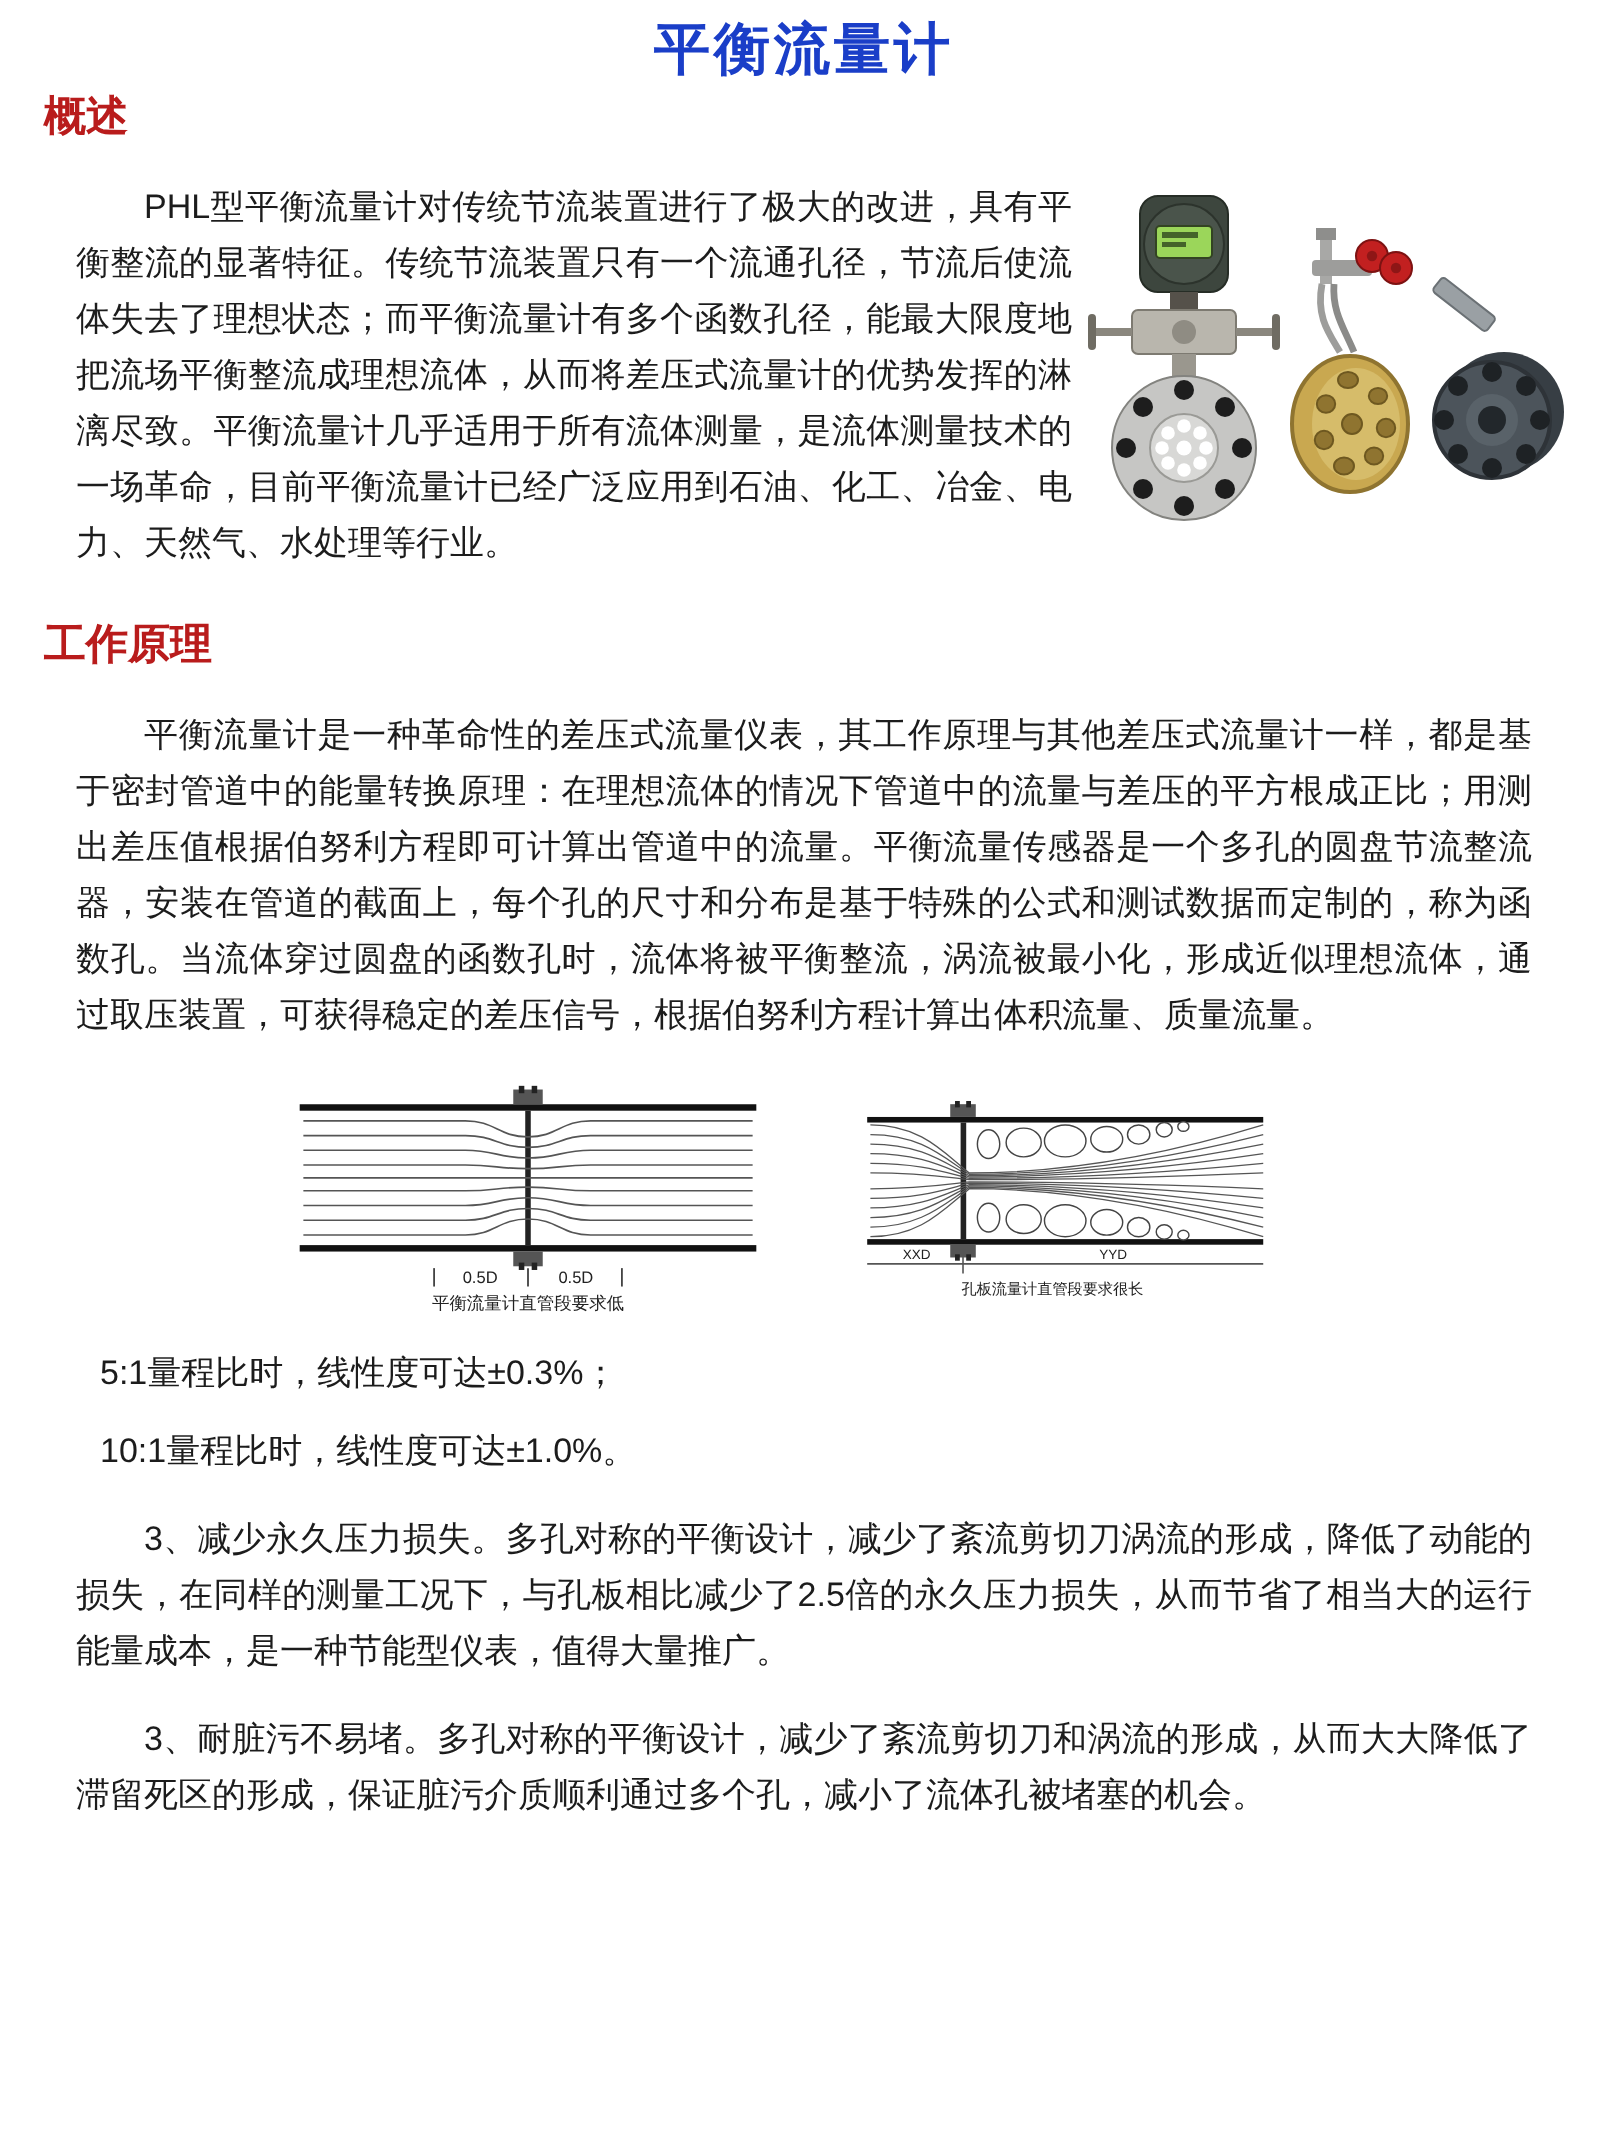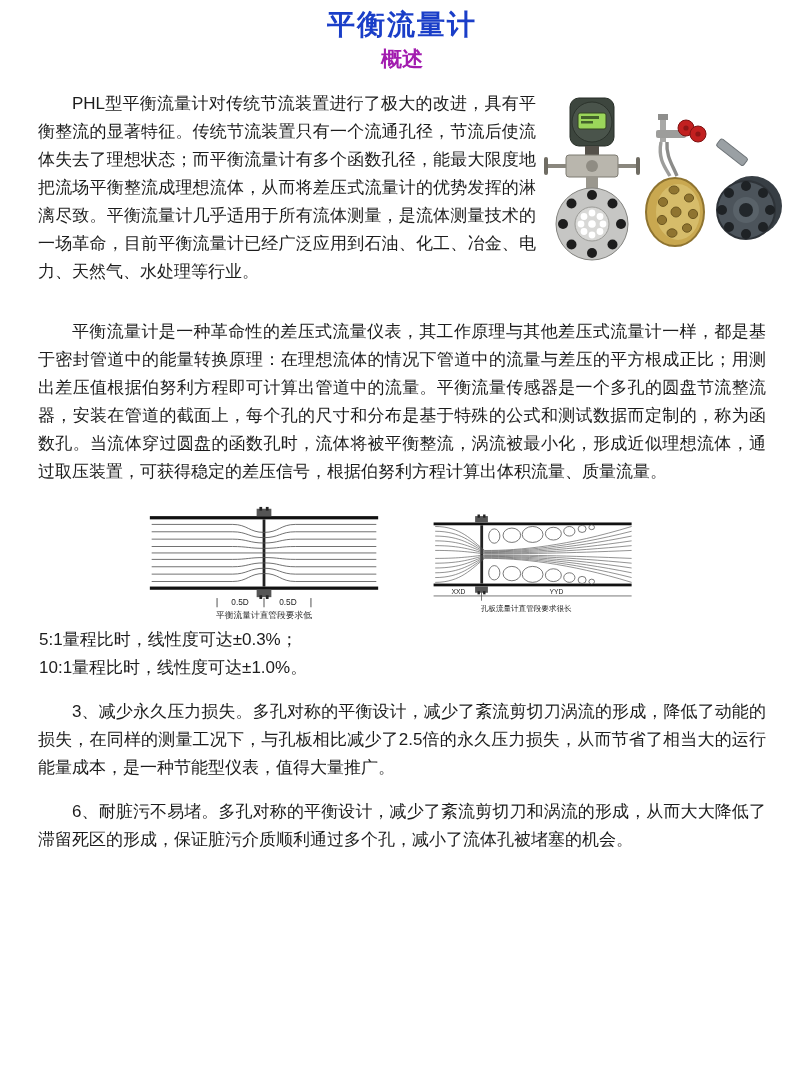--- a/index.html
+++ b/index.html
@@ -1,33 +1,33 @@
 <!DOCTYPE html>
 <html><head>
 <meta charset="utf-8">
 <style>
   html,body{margin:0;padding:0;background:#fff;}
   body{width:800px;height:1066px;overflow:hidden;
        font-family:"Liberation Sans","DejaVu Sans",sans-serif;color:#1c1c1c;}
   .page{width:800px;height:1066px;padding:4px 18px 16px 22px;box-sizing:border-box;background:#fff;}
   h1.title{margin:2px 0 0 0;text-align:center;font-size:28px;font-weight:bold;color:#1a3ec8;letter-spacing:2px;}
-  h2.sec{margin:0 0 2px 0;font-size:21px;font-weight:bold;color:#a21caf;line-height:30px;text-align:center;}
+  h2.sec{margin:0 0 2px 0;font-size:21px;font-weight:bold;color:#b91c1c;line-height:30px;}
   h2.sec.mt{margin-top:6px;}
   p.body{margin:16px;font-size:17px;line-height:28px;text-align:justify;text-indent:2em;}
   .overview-body{overflow:visible;}
   .photos{float:right;width:238px;height:172px;margin:2px 0 0 8px;position:relative;}
   .photos svg{position:absolute;display:block;}
   .ph1{left:0;top:2px;}
   .ph2{left:100px;top:22px;}
   .ph3{left:166px;top:38px;}
   .clear{clear:both;}
   .diagrams{display:flex;align-items:flex-start;margin:12px 0 0 0;padding-left:126px;gap:52px;}
   .diagrams svg{display:block;}
   .feat p.body{margin-bottom:4px;}
-  p.ratio{margin:0;font-size:17px;line-height:28px;text-indent:1em;}
+  p.ratio{margin:11px;font-size:17px;line-height:28px;text-indent:1em;}
   p.ratio.last{margin-bottom:4px;}
   svg text{font-family:"Liberation Sans","DejaVu Sans",sans-serif;}
 </style>
 </head>
 <body>
 
 <div class="page">
 
   <h1 class="title">平衡流量计</h1>
 
@@ -120,20 +120,21 @@
               <circle cx="19" cy="63" r="5"></circle>
           </g>
         </svg>
       </div>
       <p class="body">PHL型平衡流量计对传统节流装置进行了极大的改进，具有平衡整流的显著特征。传统节流装置只有一个流通孔径，节流后使流体失去了理想状态；而平衡流量计有多个函数孔径，能最大限度地把流场平衡整流成理想流体，从而将差压式流量计的优势发挥的淋漓尽致。平衡流量计几乎适用于所有流体测量，是流体测量技术的一场革命，目前平衡流量计已经广泛应用到石油、化工、冶金、电力、天然气、水处理等行业。</p>
       <div class="clear"></div>
     </div>
   </section>
 
   <section>
+    <h2 class="sec mt">工作原理</h2>
     <p class="body">平衡流量计是一种革命性的差压式流量仪表，其工作原理与其他差压式流量计一样，都是基于密封管道中的能量转换原理：在理想流体的情况下管道中的流量与差压的平方根成正比；用测出差压值根据伯努利方程即可计算出管道中的流量。平衡流量传感器是一个多孔的圆盘节流整流器，安装在管道的截面上，每个孔的尺寸和分布是基于特殊的公式和测试数据而定制的，称为函数孔。当流体穿过圆盘的函数孔时，流体将被平衡整流，涡流被最小化，形成近似理想流体，通过取压装置，可获得稳定的差压信号，根据伯努利方程计算出体积流量、质量流量。</p>
 
     <div class="diagrams">
 
       <svg width="232" height="124" viewBox="0 0 252 124">
         <rect x="2" y="10" width="248" height="3.5" fill="#111"></rect>
         <rect x="2" y="86.5" width="248" height="3.5" fill="#111"></rect>
         <rect x="118" y="2" width="16" height="8" fill="#555"></rect>
         <rect x="121" y="0" width="3" height="4" fill="#222"></rect>
           <rect x="128" y="0" width="3" height="4" fill="#222"></rect>
@@ -208,16 +209,16 @@
         <text x="156" y="99" font-size="8.5" fill="#222" text-anchor="middle">YYD</text>
         <text x="118" y="121" font-size="9.5" fill="#222" text-anchor="middle">孔板流量计直管段要求很长</text>
       </svg>
     </div>
   </section>
 
   <section class="feat">
     <p class="ratio">5:1量程比时，线性度可达±0.3%；</p>
     <p class="ratio last">10:1量程比时，线性度可达±1.0%。</p>
     <p class="body">3、减少永久压力损失。多孔对称的平衡设计，减少了紊流剪切刀涡流的形成，降低了动能的损失，在同样的测量工况下，与孔板相比减少了2.5倍的永久压力损失，从而节省了相当大的运行能量成本，是一种节能型仪表，值得大量推广。</p>
-    <p class="body">6、耐脏污不易堵。多孔对称的平衡设计，减少了紊流剪切刀和涡流的形成，从而大大降低了滞留死区的形成，保证脏污介质顺利通过多个孔，减小了流体孔被堵塞的机会。</p>
+    <p class="body">3、耐脏污不易堵。多孔对称的平衡设计，减少了紊流剪切刀和涡流的形成，从而大大降低了滞留死区的形成，保证脏污介质顺利通过多个孔，减小了流体孔被堵塞的机会。</p>
   </section>
 
 </div>
 
 </body></html>

